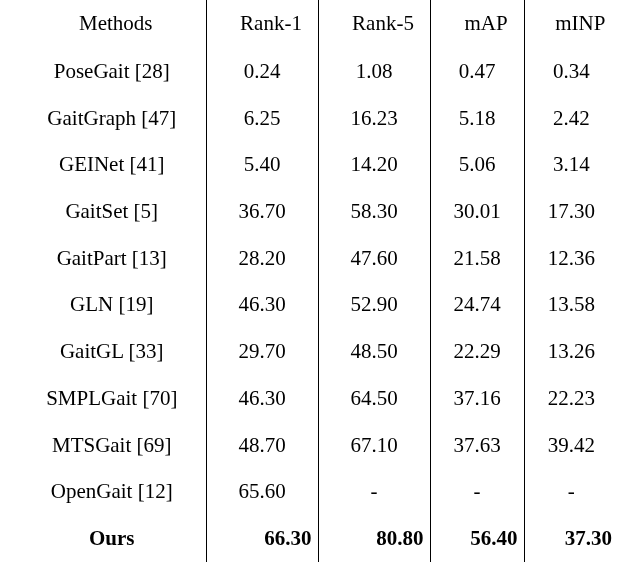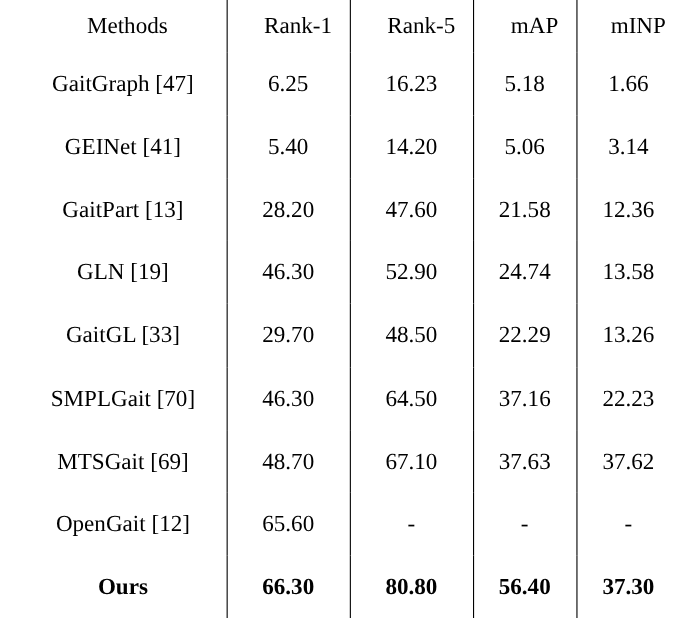--- a/index.html
+++ b/index.html
@@ -63,20 +63,21 @@
 
   td.method {
     text-align: left;
     padding-left: 14px;
   }
   tr.head th.method-h {
     padding-left: 14px;
   }
   tr.ours td {
     font-weight: bold;
+    text-align: right;
   }
   tr.ours td.method {
     text-align: center;
     padding-left: 6px;
   }
 </style>
 </head>
 <body>
 
 <div class="table-wrap">
@@ -91,33 +92,47 @@
     <thead>
       <tr class="head rule-top">
         <th class="method-h">Methods</th>
         <th class="vline">Rank-1</th>
         <th class="vline">Rank-5</th>
         <th class="vline">mAP</th>
         <th class="vline">mINP</th>
       </tr>
     </thead>
     <tbody>
+      <tr class="rule-mid">
+        <td class="method">PoseGait [28]</td>
+        <td class="vline">0.24</td>
+        <td class="vline">1.08</td>
+        <td class="vline">0.47</td>
+        <td class="vline">0.34</td>
+      </tr>
       <tr class="rule-thin">
         <td class="method">GaitGraph [47]</td>
         <td class="vline">6.25</td>
         <td class="vline">16.23</td>
         <td class="vline">5.18</td>
-        <td class="vline">1.66</td>
+        <td class="vline">2.42</td>
       </tr>
       <tr class="rule-thin">
         <td class="method">GEINet [41]</td>
         <td class="vline">5.40</td>
         <td class="vline">14.20</td>
         <td class="vline">5.06</td>
         <td class="vline">3.14</td>
+      </tr>
+      <tr class="rule-thin">
+        <td class="method">GaitSet [5]</td>
+        <td class="vline">36.70</td>
+        <td class="vline">58.30</td>
+        <td class="vline">30.01</td>
+        <td class="vline">17.30</td>
       </tr>
       <tr class="rule-thin">
         <td class="method">GaitPart [13]</td>
         <td class="vline">28.20</td>
         <td class="vline">47.60</td>
         <td class="vline">21.58</td>
         <td class="vline">12.36</td>
       </tr>
       <tr class="rule-thin">
         <td class="method">GLN [19]</td>
@@ -138,21 +153,21 @@
         <td class="vline">46.30</td>
         <td class="vline">64.50</td>
         <td class="vline">37.16</td>
         <td class="vline">22.23</td>
       </tr>
       <tr class="rule-thin">
         <td class="method">MTSGait [69]</td>
         <td class="vline">48.70</td>
         <td class="vline">67.10</td>
         <td class="vline">37.63</td>
-        <td class="vline">37.62</td>
+        <td class="vline">39.42</td>
       </tr>
       <tr class="rule-thin">
         <td class="method">OpenGait [12]</td>
         <td class="vline">65.60</td>
         <td class="vline">-</td>
         <td class="vline">-</td>
         <td class="vline">-</td>
       </tr>
       <tr class="ours rule-mid rule-bottom-row">
         <td class="method">Ours</td>

